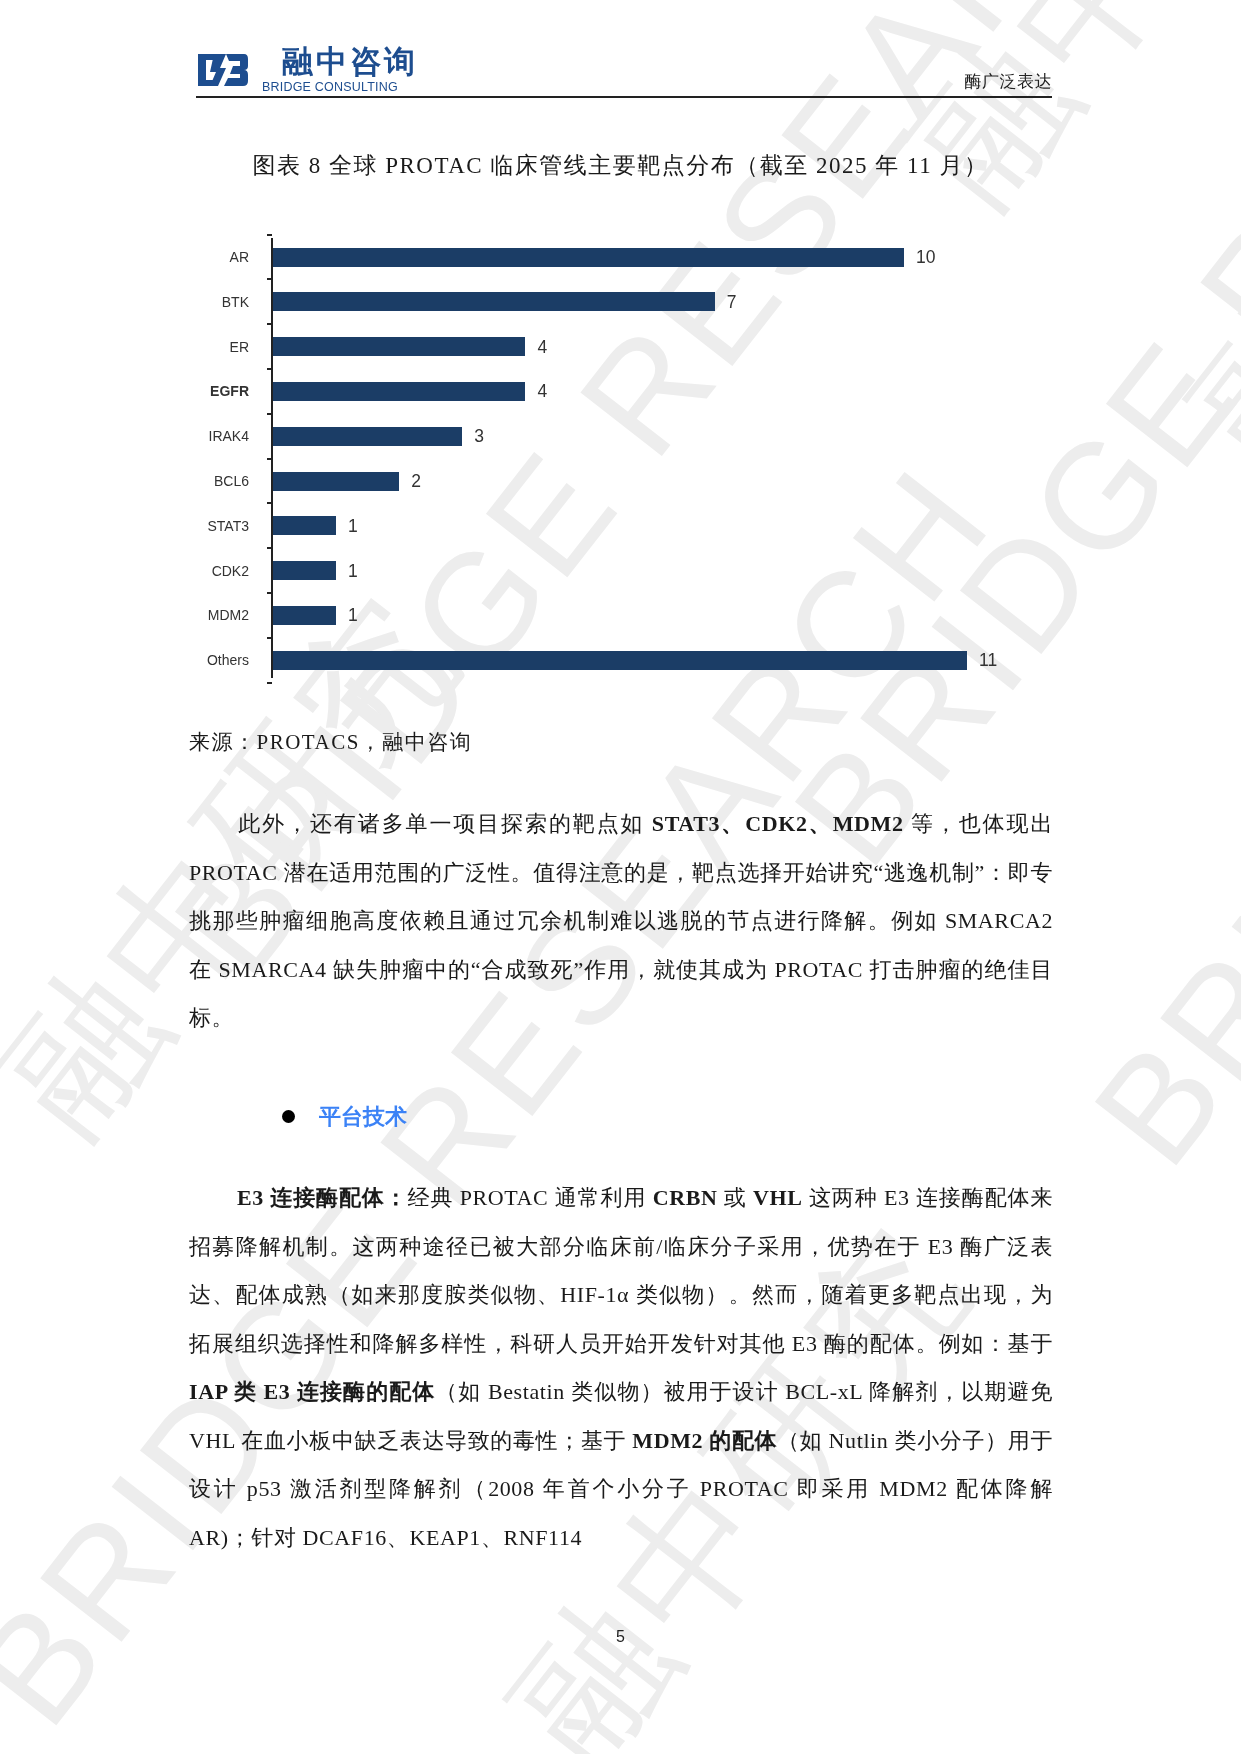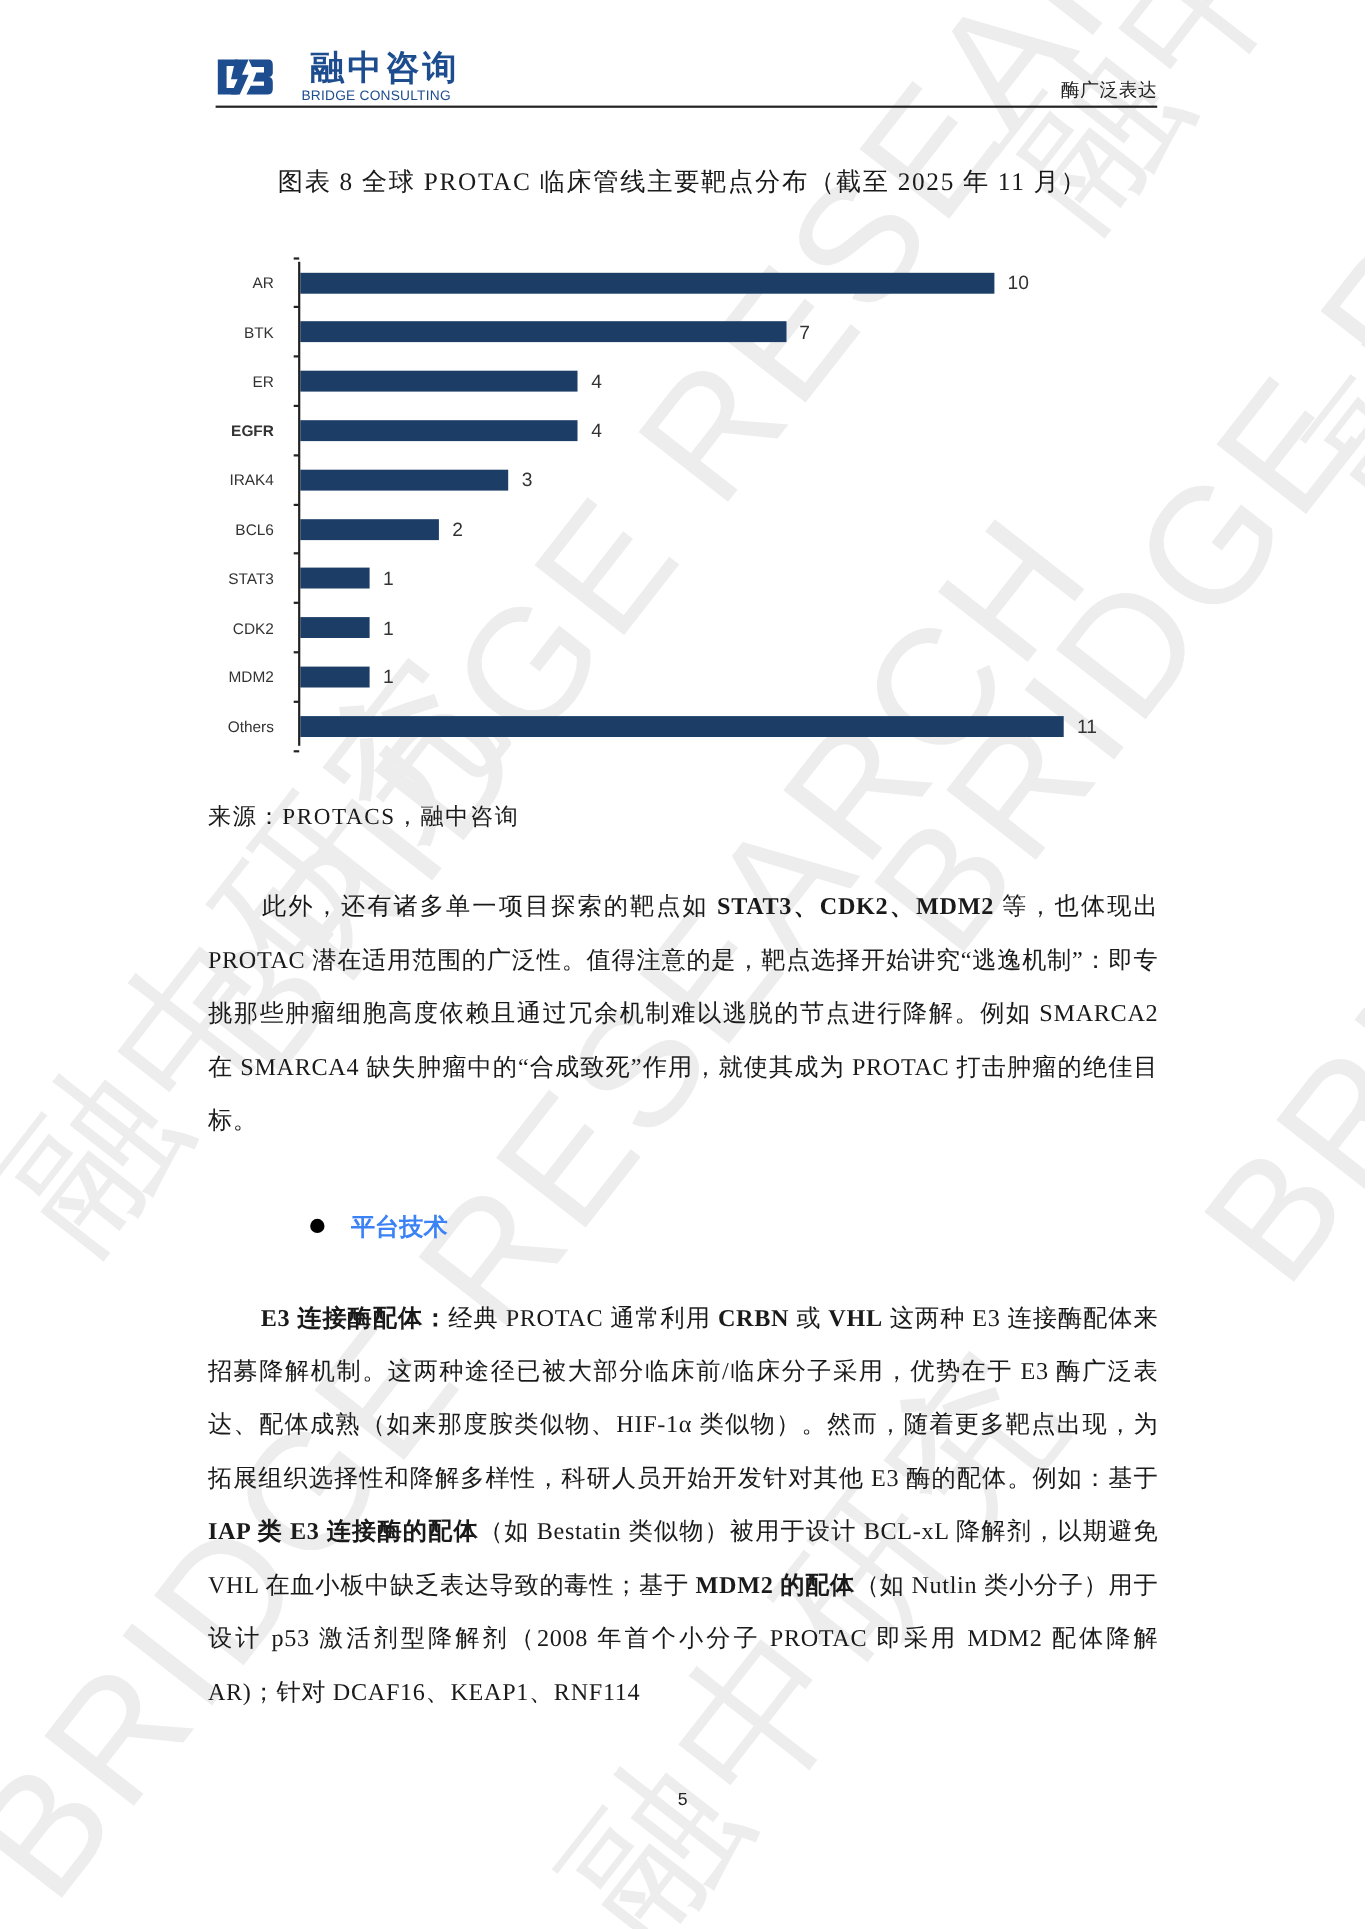--- a/index.html
+++ b/index.html
@@ -7,21 +7,21 @@
 
   .watermark-layer { position: absolute; inset: 0; pointer-events: none; overflow: hidden; z-index: 0; }
   .wm { position: absolute; font-family: "Liberation Sans", "DejaVu Sans", sans-serif; font-size: 150px; color: #ededed; white-space: nowrap; transform-origin: left top; letter-spacing: 6px; font-weight: 400; }
 
   .page { position: absolute; inset: 0; z-index: 1; }
 
   
   .header { position: absolute; left: 196px; top: 44px; width: 856px; height: 54px; }
   .logo-mark { position: absolute; left: 0; top: 4px; width: 54px; height: 44px; }
   .logo-cn { position: absolute; left: 66px; top: 0px; font-family: Liberation Serif, serif; font-weight: bold; font-size: 31px; color: #1d4d8f; letter-spacing: 3px; line-height: 36px; margin-left: 20px; }
-  .logo-en { position: absolute; left: 66px; top: 36px; font-family: "Liberation Sans", sans-serif; font-size: 12.5px; color: #1d4d8f; letter-spacing: 0.2px; line-height: 14px; margin-left: 12px; }
+  .logo-en { position: absolute; left: 66px; top: 36px; font-family: "Liberation Sans", sans-serif; font-size: 12.5px; color: #1d4d8f; letter-spacing: 0.2px; line-height: 14px; }
   .header-right { position: absolute; right: 0; top: 26px; font-family: "DejaVu Sans", sans-serif; font-size: 17px; color: #222; letter-spacing: 0.5px; }
   .header-rule { position: absolute; left: 196px; top: 96px; width: 856px; height: 2px; background: #222; }
 
   
   .chart-title { position: absolute; left: 0; width: 1241px; top: 150px; text-align: center; font-size: 23px; letter-spacing: 1.5px; color: #1a1a1a; }
   .chart { position: absolute; left: 190px; top: 232px; width: 840px; height: 450px; }
   .y-axis { position: absolute; left: 81px; top: 6px; width: 2px; height: 440px; background: #222; }
   .tick { position: absolute; left: 77px; width: 5px; height: 2px; background: #222; }
   .row-label { position: absolute; right: 781px; width: 120px; text-align: right; font-family: "Liberation Sans", sans-serif; font-size: 14px; color: #333; line-height: 20px; }
   .bar { position: absolute; left: 83px; height: 19px; background: #1b3d66; }

